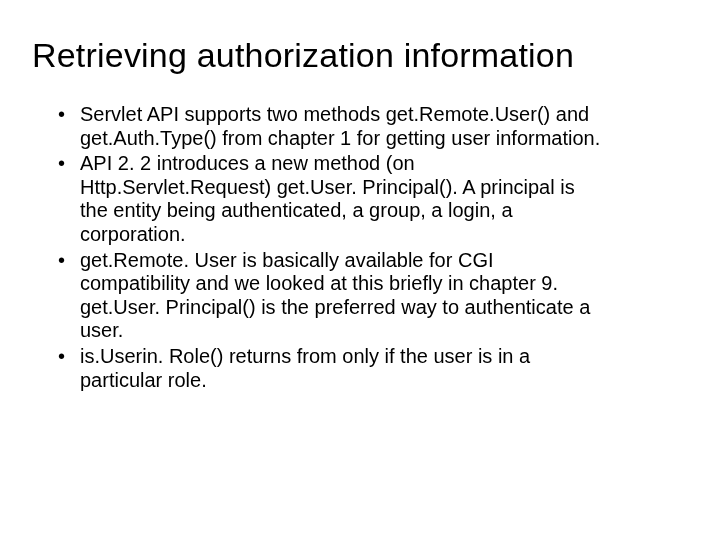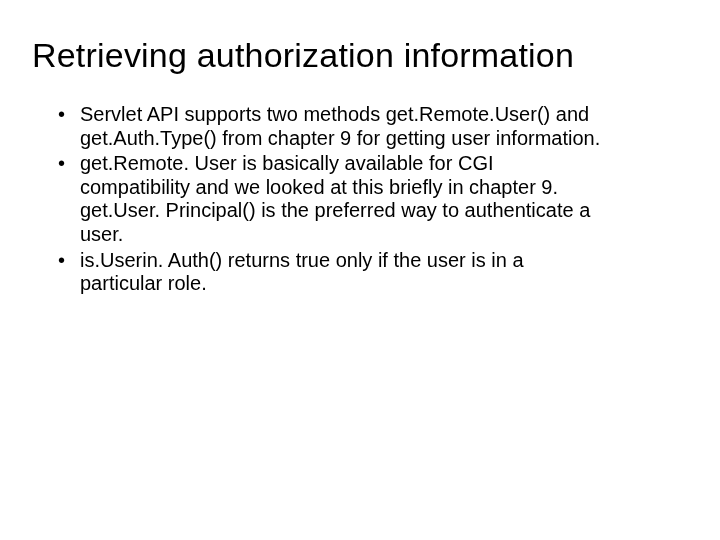--- a/index.html
+++ b/index.html
@@ -44,17 +44,18 @@
     font-size: 20px;
     line-height: 1.18;
   }
 </style>
 </head>
 <body>
 
 <div class="slide">
   <h1 class="title">Retrieving authorization information</h1>
   <ul class="bullets">
-    <li>Servlet API supports two methods get.Remote.User() and get.Auth.Type() from chapter 9 for getting user information.</li>
+    <li>Servlet API supports two methods get.Remote.User() and get.Auth.Type() from chapter 1 for getting user information.</li>
+    <li>API 2. 2 introduces a new method (on Http.Servlet.Request) get.User. Principal().  A principal is the entity being authenticated, a group, a login, a corporation.</li>
     <li>get.Remote. User is basically available for CGI compatibility and we looked at this briefly in chapter 9. get.User. Principal() is the preferred way to authenticate a user.</li>
-    <li>is.Userin. Auth() returns true only if the user is in a particular role.</li>
+    <li>is.Userin. Role() returns from only if the user is in a particular role.</li>
   </ul>
 </div>
 
 </body></html>

